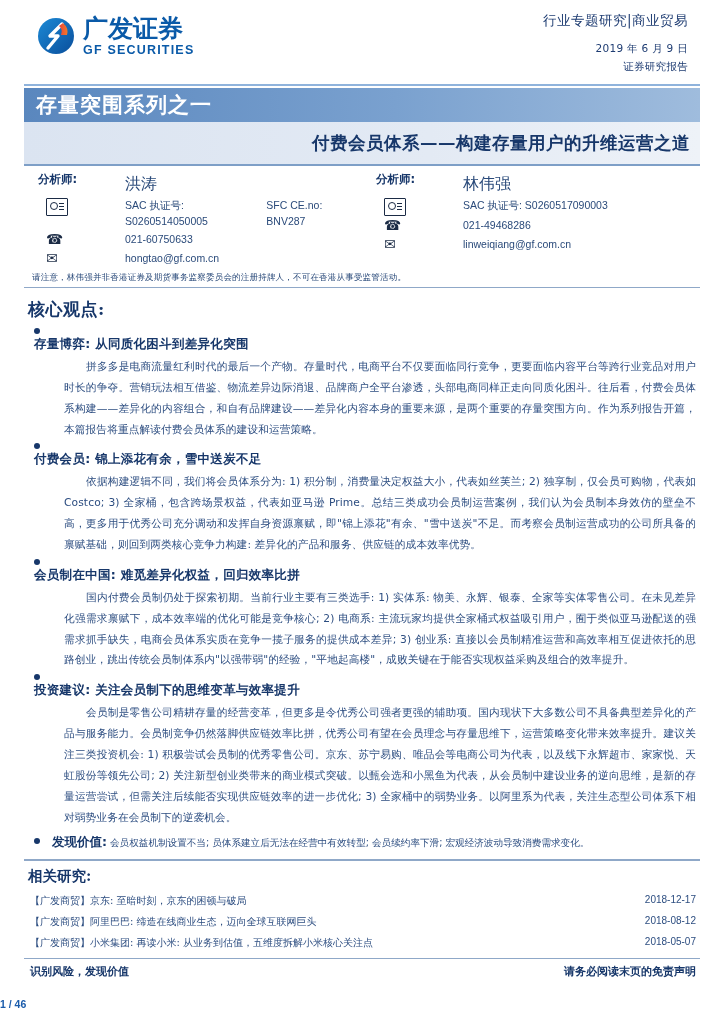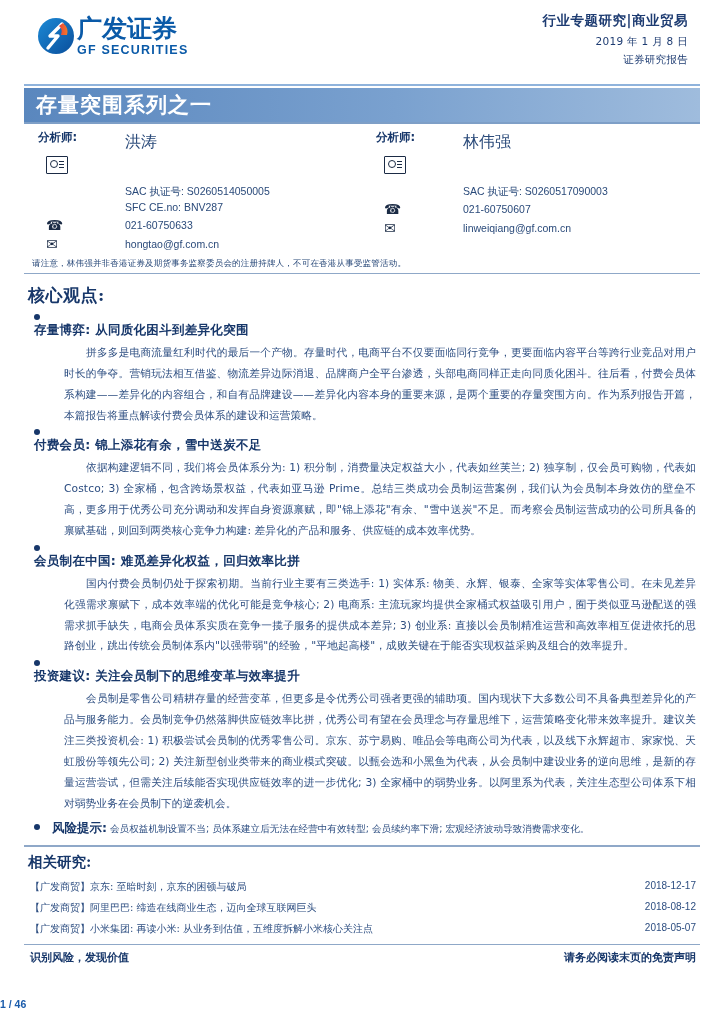--- a/index.html
+++ b/index.html
@@ -28,21 +28,21 @@
     position: relative;
     height: 72px;
     padding-top: 12px;
   }
   .logo-wrap {
     position: absolute;
     left: 12px;
     top: 16px;
     display: flex;
     align-items: center;
-    gap: 1px;
+    gap: 7px;
   }
   .logo-mark {
     width: 40px; height: 40px;
     position: relative;
     flex: 0 0 auto;
   }
   .logo-text-block {
     display: flex;
     flex-direction: column;
     justify-content: center;
@@ -66,23 +66,23 @@
   }
   .header-right {
     position: absolute;
     right: 12px;
     top: 12px;
     text-align: right;
   }
   .hr-line1 {
     font-size: 13.5px;
     color: #1e3c72;
-    font-weight: bold;
+    font-weight: normal;
     letter-spacing: .5px;
-    margin-bottom: 5px;
+    margin-bottom: 12px;
   }
   .hr-line2, .hr-line3 {
     font-size: 10.5px;
     color: #1e3c72;
     margin-bottom: 4px;
     letter-spacing: .3px;
   }
 
   
   .rule-top {
@@ -160,21 +160,21 @@
   .an-val {
     font-size: 10.5px;
     color: #2a4a7a;
     font-family: "Liberation Sans", sans-serif;
     line-height: 1.5;
   }
   .an-val.cn {
     font-family: Liberation Serif, serif;
     font-size: 16px;
   }
-  .an-stack { display: flex; flex-direction: column; margin-top: 28px; }
+  .an-stack { display: flex; flex-direction: row; }
 
   .ico {
     display: inline-block;
     line-height: 1;
     color: #1b2b45;
   }
   .ico-cert {
     width: 20px; height: 16px;
     border: 1.6px solid #1b2b45;
     position: relative;
@@ -356,29 +356,32 @@
         </svg>
       </div>
       <div class="logo-text-block">
         <div class="logo-cn">广发证券</div>
         <div class="logo-en">GF SECURITIES</div>
       </div>
     </div>
 
     <div class="header-right">
       <div class="hr-line1">行业专题研究|商业贸易</div>
-      <div class="hr-line2">2019 年 1 月 8 日</div>
+      <div class="hr-line2">2019 年 6 月 9 日</div>
       <div class="hr-line3">证券研究报告</div>
     </div>
   </div>
 
   <div class="rule-top"></div>
 
   <div class="title-bar">
     <div class="title-bar-text">存量突围系列之一</div>
+  </div>
+  <div class="subtitle-bar">
+    <div class="subtitle-text">付费会员体系——构建存量用户的升维运营之道</div>
   </div>
   <div class="bar-underline"></div>
 
   <div class="analysts">
 
     <div class="analyst-col">
       <div class="an-row">
         <div class="an-label">分析师:</div>
         <div class="an-val cn">洪涛</div>
       </div>
@@ -416,21 +419,21 @@
           </div>
         <div class="an-stack">
           <div class="an-val">SAC 执证号: S0260517090003</div>
           <div class="an-val"></div>
         </div>
       </div>
       <div class="an-row">
         <div class="an-icon">
             <span class="ico ico-phone">☎</span>
           </div>
-        <div class="an-val">021-60750607</div>
+        <div class="an-val">021-49468286</div>
       </div>
       <div class="an-row">
         <div class="an-icon">
             <span class="ico ico-mail">✉</span>
           </div>
         <div class="an-val">linweiqiang@gf.com.cn</div>
       </div>
     </div>
   </div>
 
@@ -466,21 +469,21 @@
   <div class="bullet-block">
     <div class="bullet-head">
       <span class="bullet-dot"></span>
       <span class="bullet-title">投资建议: 关注会员制下的思维变革与效率提升</span>
     </div>
     <div class="bullet-body">会员制是零售公司精耕存量的经营变革，但更多是令优秀公司强者更强的辅助项。国内现状下大多数公司不具备典型差异化的产品与服务能力。会员制竞争仍然落脚供应链效率比拼，优秀公司有望在会员理念与存量思维下，运营策略变化带来效率提升。建议关注三类投资机会: 1) 积极尝试会员制的优秀零售公司。京东、苏宁易购、唯品会等电商公司为代表，以及线下永辉超市、家家悦、天虹股份等领先公司; 2) 关注新型创业类带来的商业模式突破。以甄会选和小黑鱼为代表，从会员制中建设业务的逆向思维，是新的存量运营尝试，但需关注后续能否实现供应链效率的进一步优化; 3) 全家桶中的弱势业务。以阿里系为代表，关注生态型公司体系下相对弱势业务在会员制下的逆袭机会。</div>
   </div>
 
   <div class="risk-row">
     <span class="bullet-dot"></span>
-    <span class="risk-title">风险提示:</span>
+    <span class="risk-title">发现价值:</span>
     <span class="risk-text">会员权益机制设置不当; 员体系建立后无法在经营中有效转型; 会员续约率下滑; 宏观经济波动导致消费需求变化。</span>
   </div>
 
   <div class="related-wrap">
     <div class="rule-mid"></div>
     <div class="related-title">相关研究:</div>
 
     <div class="rel-row">
       <span>【广发商贸】京东: 至暗时刻，京东的困顿与破局</span>
       <span class="rel-date">2018-12-17</span>

